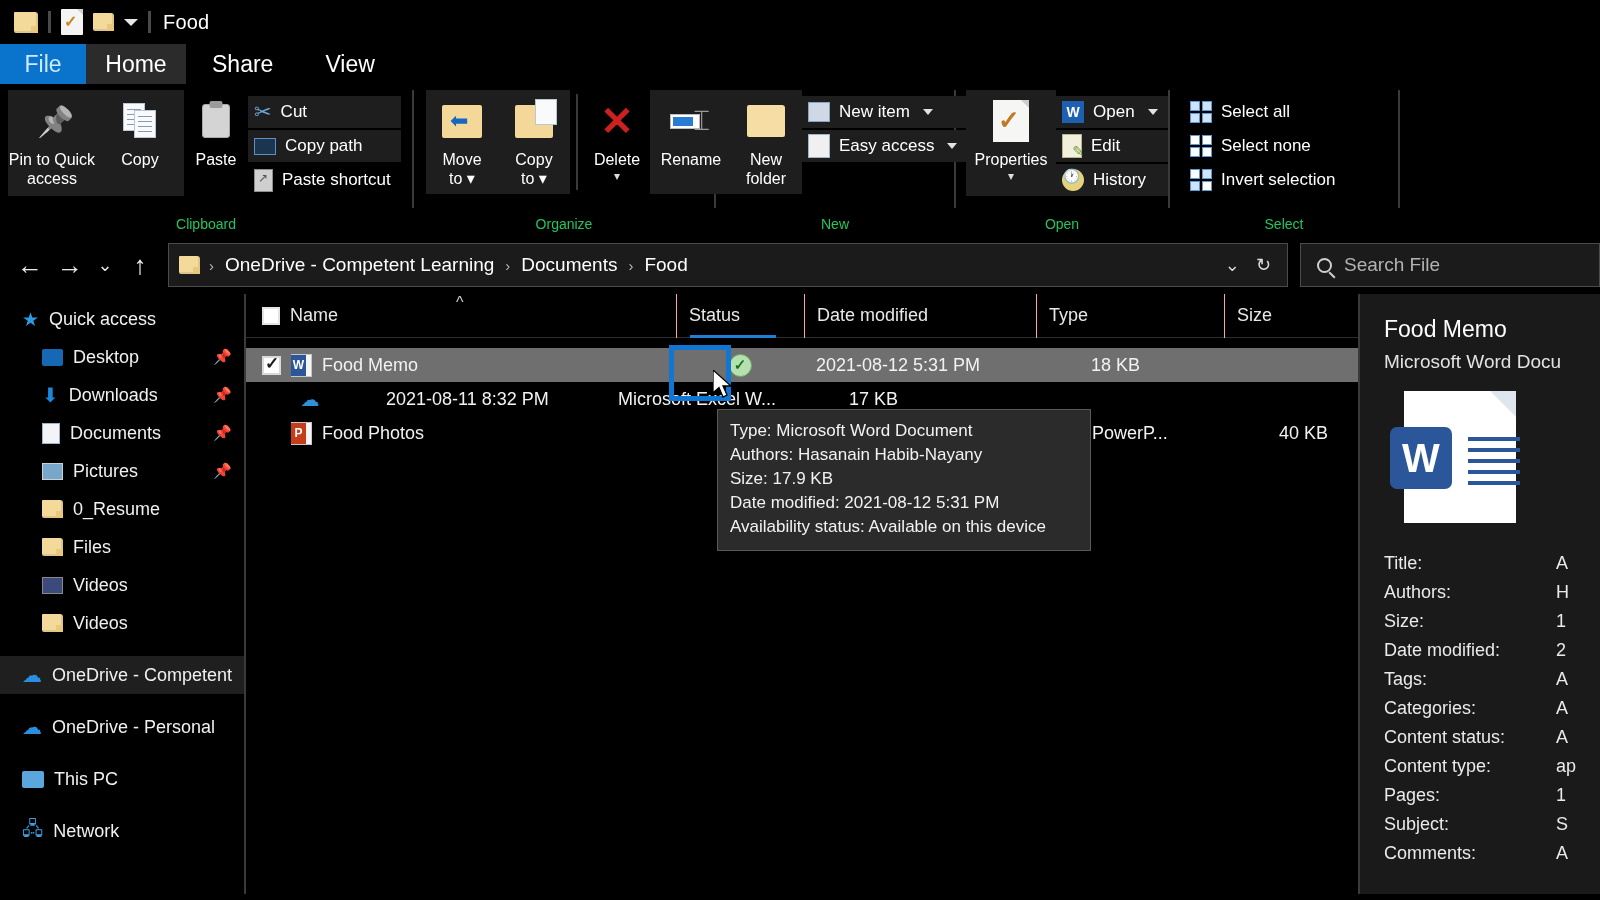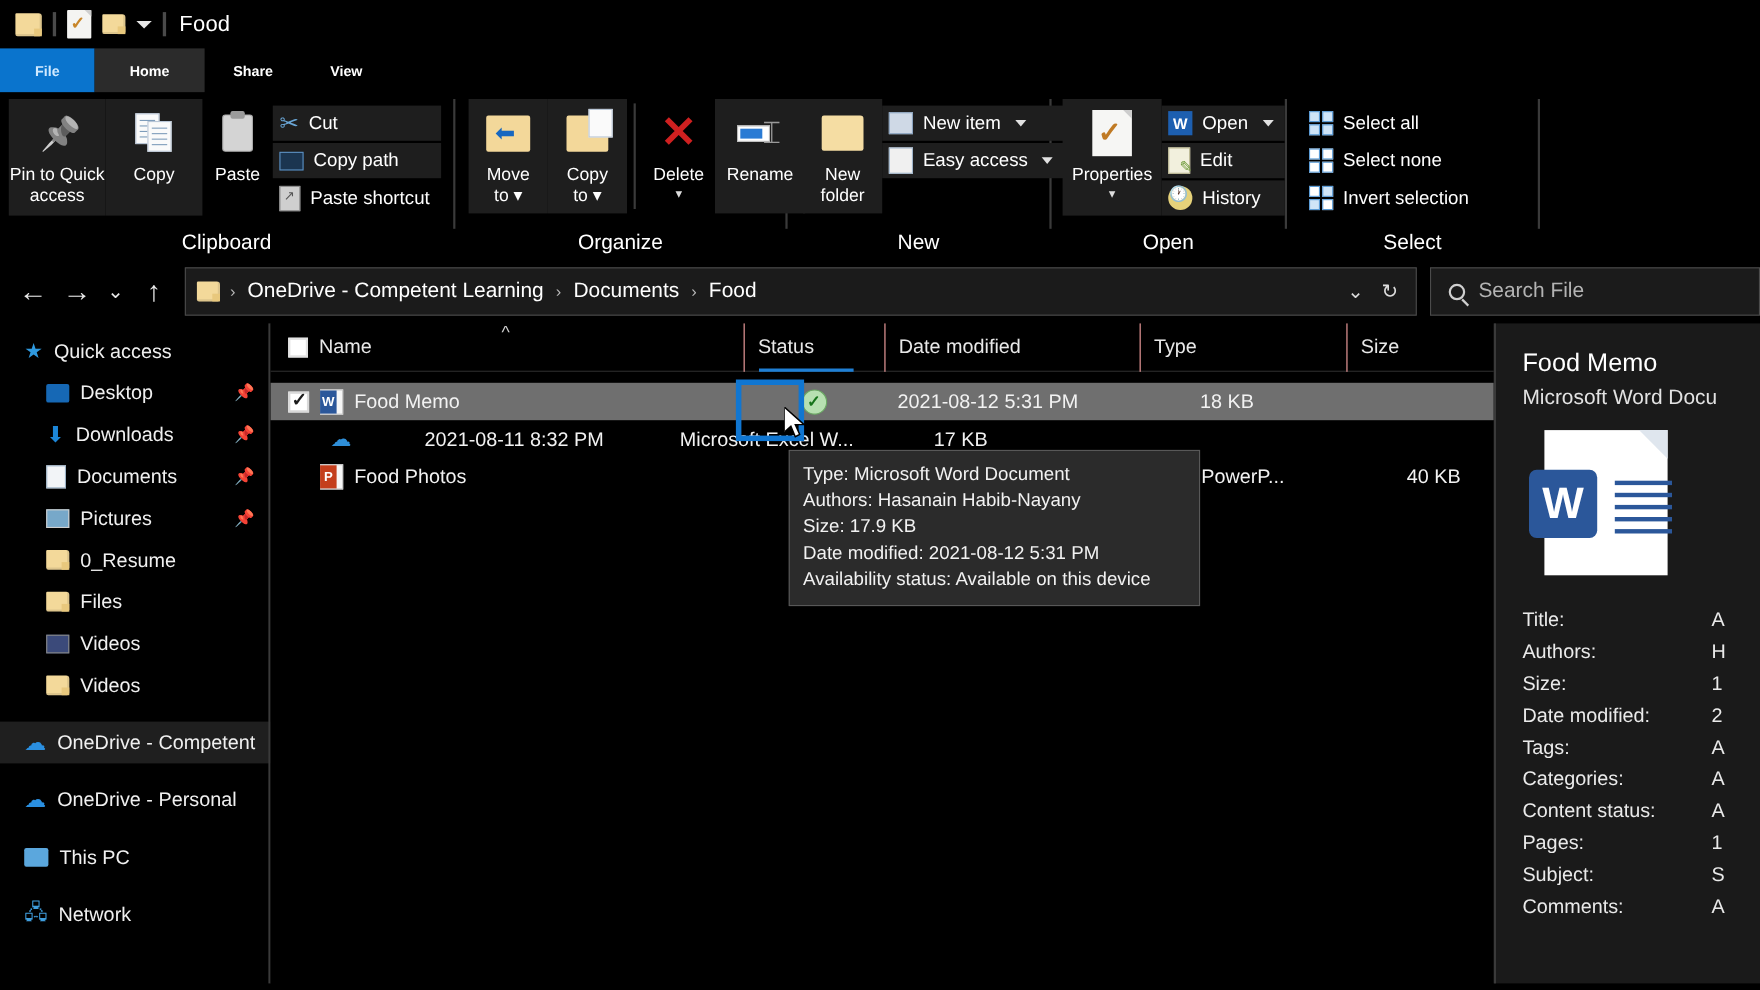--- a/index.html
+++ b/index.html
@@ -22,36 +22,36 @@
   .folder-ic { width: 24px; height: 21px; background: #f3d99a; border-radius: 1px 3px 2px 2px; box-shadow: inset -2px -2px 0 rgba(0,0,0,.09); }
   .folder-ic.small { width: 21px; height: 18px; }
   .folder-ic::after { content:""; position:absolute; right:0; bottom:0; width:7px; height:7px; background:#e8c87d; }
   .doc-check { width: 22px; height: 26px; background: #f4f4f2; border-radius: 1px; position: relative; }
   .doc-check::before { content:""; position:absolute; right:0; top:0; border-left:6px solid transparent; border-top:6px solid #cfcfcf; }
   .doc-check::after { content:"✓"; position:absolute; left:3px; top:2px; font-size:16px; color:#c8862a; font-weight:bold; line-height:22px; }
   .caret-dn { width:0;height:0;border-left:7px solid transparent;border-right:7px solid transparent;border-top:7px solid #e7e7e7; }
 
   
   .tabs { height: 40px; display: flex; align-items: stretch; background: #000; }
-  .tab { display: flex; align-items: center; justify-content: center; font-size: 13px; color: #fff; font-weight: bold; }
+  .tab { display: flex; align-items: center; justify-content: center; font-size: 23px; color: #fff; }
   .tab.file { width: 86px; background: #0a74cd; color: #cfe9ff; }
   .tab.home { width: 100px; background: #2b2b2b; }
   .tab.plain { padding: 0 26px; background: transparent; }
 
   
   .ribbon { height: 152px; background: #000; position: relative; display: flex; }
   .rgroup { position: relative; display: flex; align-items: flex-start; padding: 6px 0 0 0; }
   .gsep { width: 2px; background: #3a3a3a; height: 118px; margin: 6px 0 0 0; align-self: flex-start; }
   .bigbtn { width: 88px; min-height: 104px; background: #1e1e1e; display: flex; flex-direction: column; align-items: center; padding-top: 8px; }
   .bigbtn .lbl { font-size: 16px; text-align: center; line-height: 19px; margin-top: 6px; color: #fff; }
   .bigbtn .ico { height: 46px; display: flex; align-items: center; justify-content: center; }
   .smallcol { display: flex; flex-direction: column; gap: 2px; padding-top: 6px; }
   .smallbtn { display: flex; align-items: center; gap: 9px; height: 32px; padding: 0 10px 0 6px; background: #1e1e1e; font-size: 17px; color: #fff; white-space: nowrap; }
   .smallbtn.nobg { background: transparent; }
-  .grouplabel { position: absolute; bottom: 4px; left: 0; right: 0; text-align: center; font-size: 19px; color: #ffffff; }
+  .grouplabel { position: absolute; bottom: 4px; left: 0; right: 0; text-align: center; font-size: 14px; color: #22c55e; }
   .dropcar { width:0;height:0;border-left:5px solid transparent;border-right:5px solid transparent;border-top:6px solid #e2e2e2; margin-left:4px; }
 
   
   .pin-ic { width: 30px; height: 34px; position: relative; }
   .pin-ic::before { content:"📌"; font-size: 30px; filter: grayscale(1) brightness(1.25); }
   .copy-ic { width: 34px; height: 36px; position: relative; }
   .pg { position: absolute; width: 22px; height: 28px; background: #fafafa; border: 1px solid #b9c6d6; }
   .pg i { position:absolute; left:3px; right:3px; height:1px; background:#7f9dbb; }
   .clipb { width: 28px; height: 34px; background: #d4d4d4; border-radius: 3px; position: relative; border: 1px solid #a9a9a9; }
   .clipb::before { content:""; position:absolute; left:50%; transform:translateX(-50%); top:-4px; width:13px; height:7px; background:#9b9b9b; border-radius:2px; }
@@ -573,20 +573,24 @@
           </div>
         <div class="pv-row">
             <span class="pv-lbl">Categories:</span>
             <span class="pv-val">A</span>
           </div>
         <div class="pv-row">
             <span class="pv-lbl">Content status:</span>
             <span class="pv-val">A</span>
           </div>
         <div class="pv-row">
+            <span class="pv-lbl">Content type:</span>
+            <span class="pv-val">ap</span>
+          </div>
+        <div class="pv-row">
             <span class="pv-lbl">Pages:</span>
             <span class="pv-val">1</span>
           </div>
         <div class="pv-row">
             <span class="pv-lbl">Subject:</span>
             <span class="pv-val">S</span>
           </div>
         <div class="pv-row">
             <span class="pv-lbl">Comments:</span>
             <span class="pv-val">A</span>

